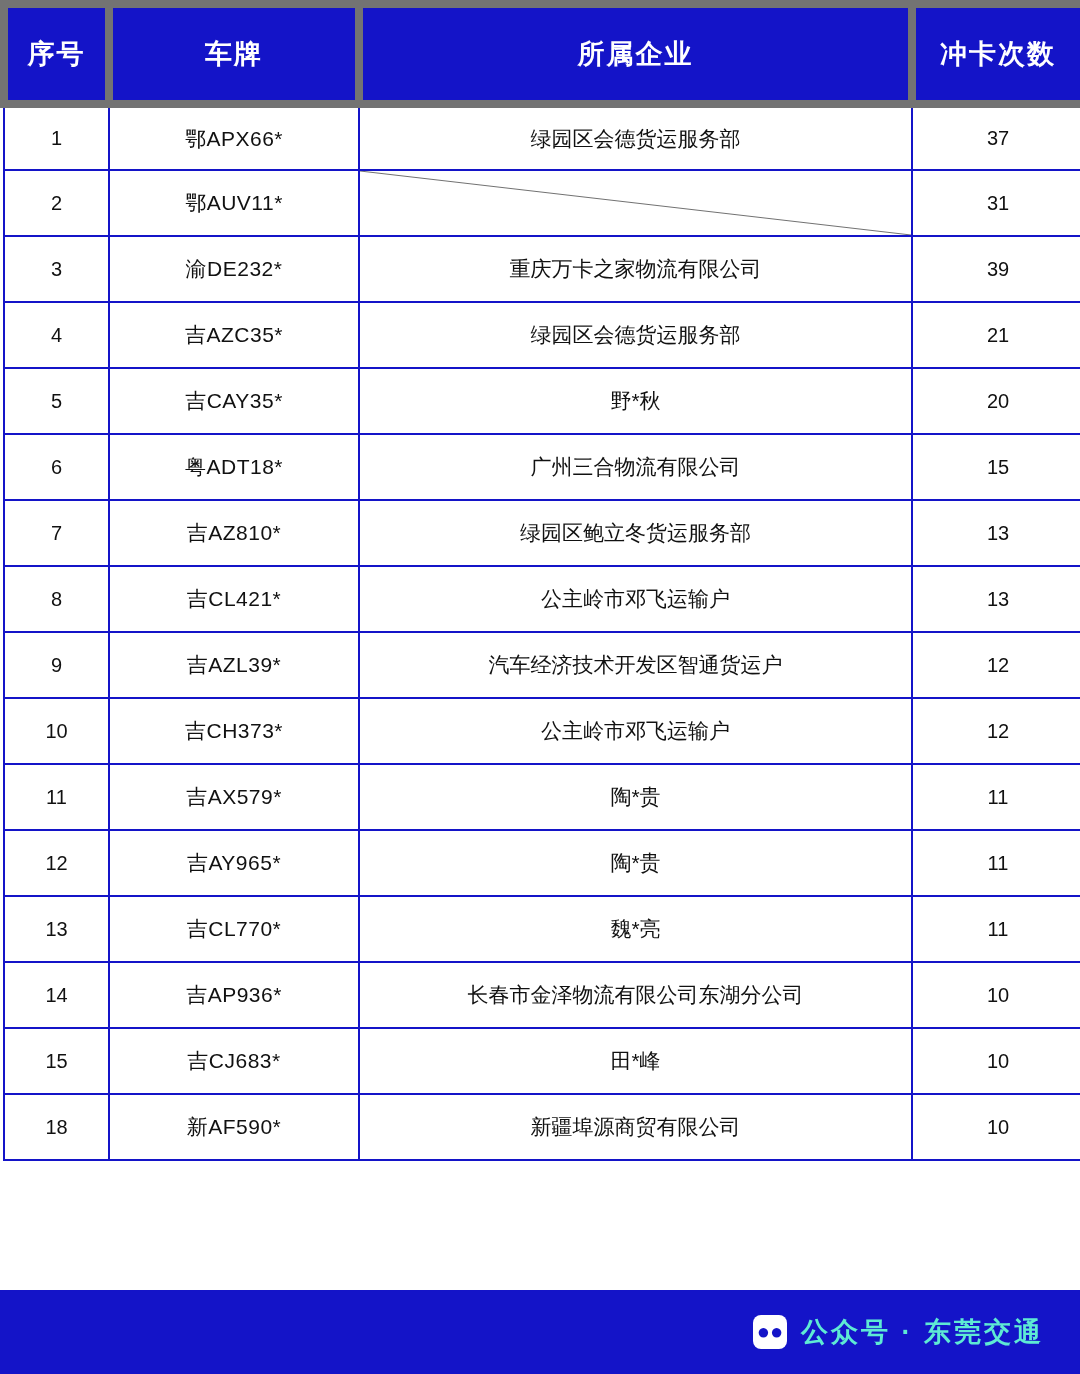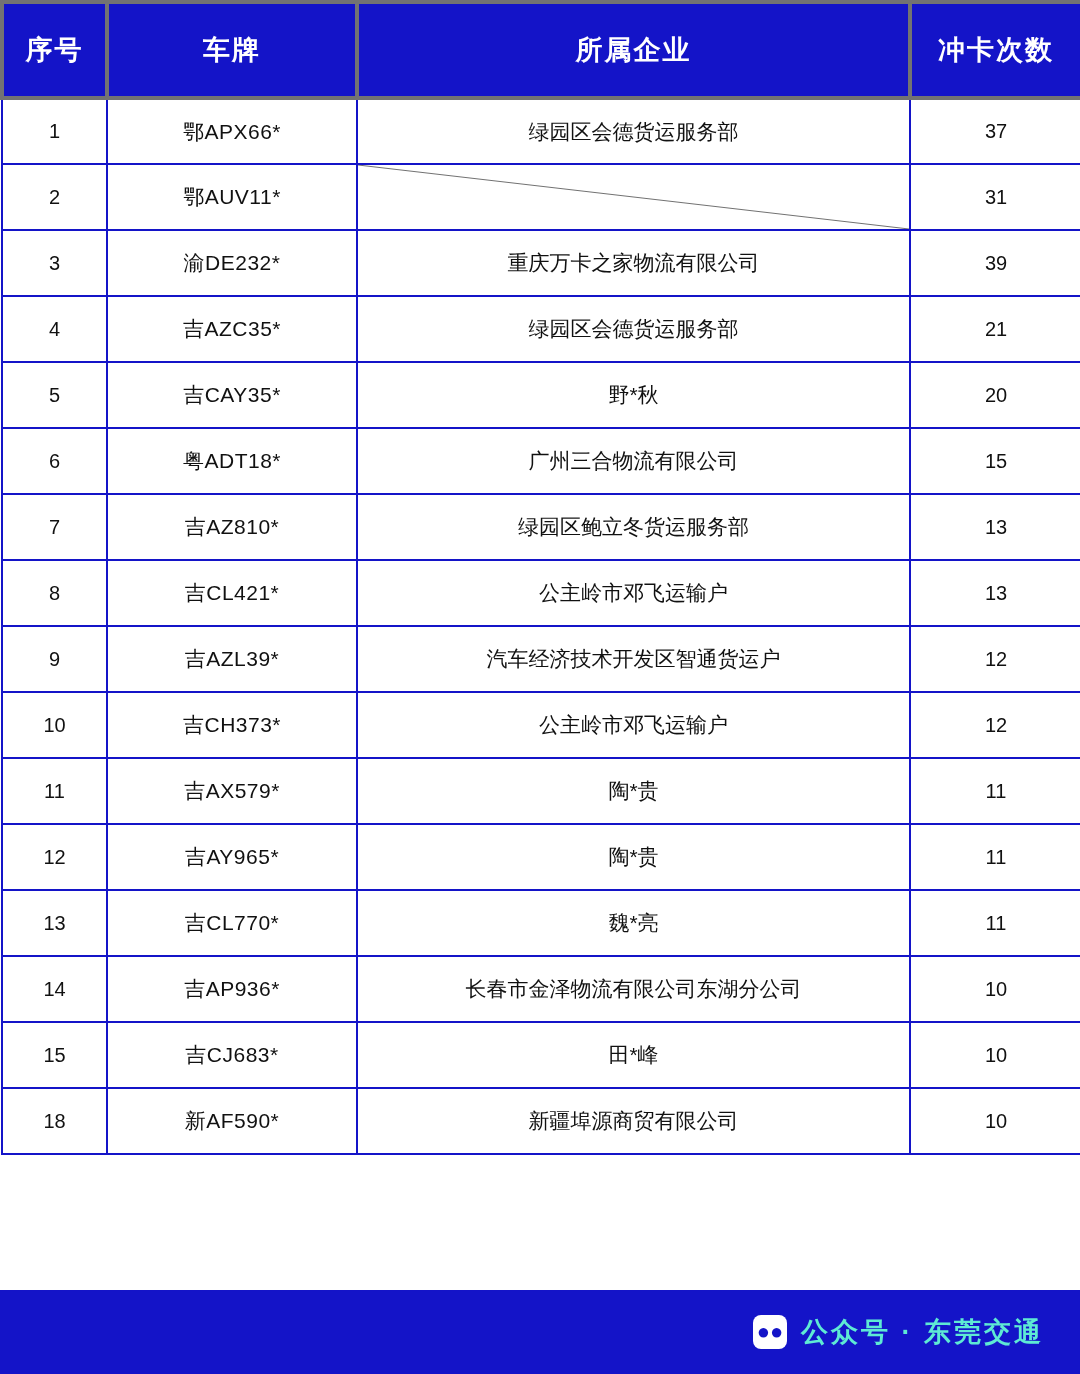--- a/index.html
+++ b/index.html
@@ -30,21 +30,21 @@
   table.data-table col.c-plate { width: 250px; }
   table.data-table col.c-company { width: 553px; }
   table.data-table col.c-count { width: 172px; }
 
   thead th {
     background: #1414c8;
     color: #ffffff;
     font-size: 27px;
     font-weight: bold;
     height: 90px;
-    border: 4px solid #737373;
+    border: 8px solid #737373;
     text-align: center;
     vertical-align: middle;
     letter-spacing: 2px;
   }
   tbody td {
     height: 66px;
     border: 2px solid #1414c8;
     text-align: center;
     vertical-align: middle;
     font-size: 21px;

